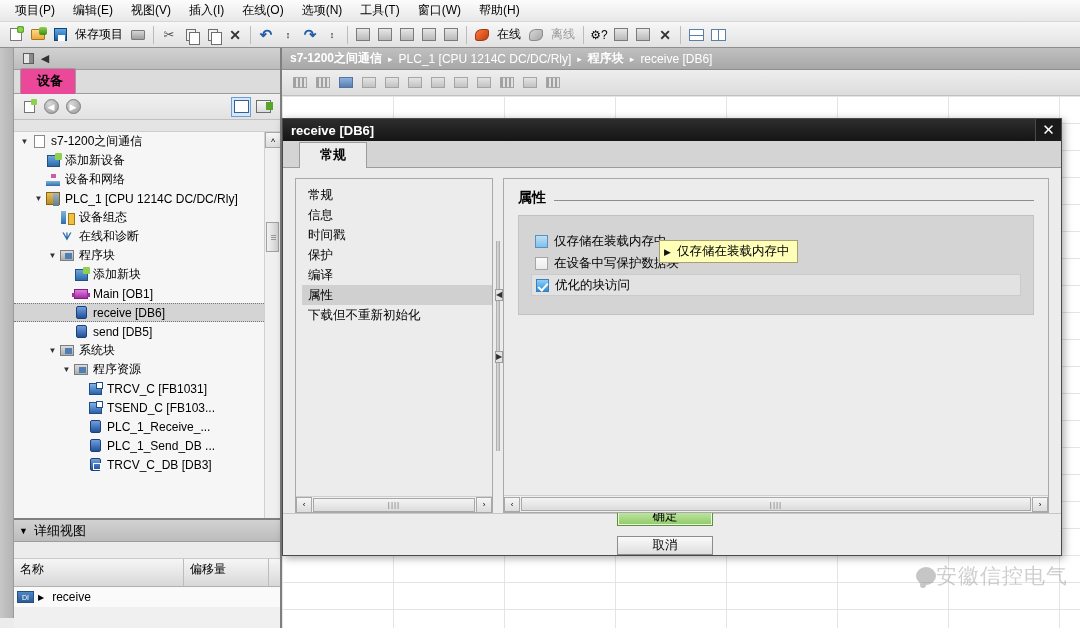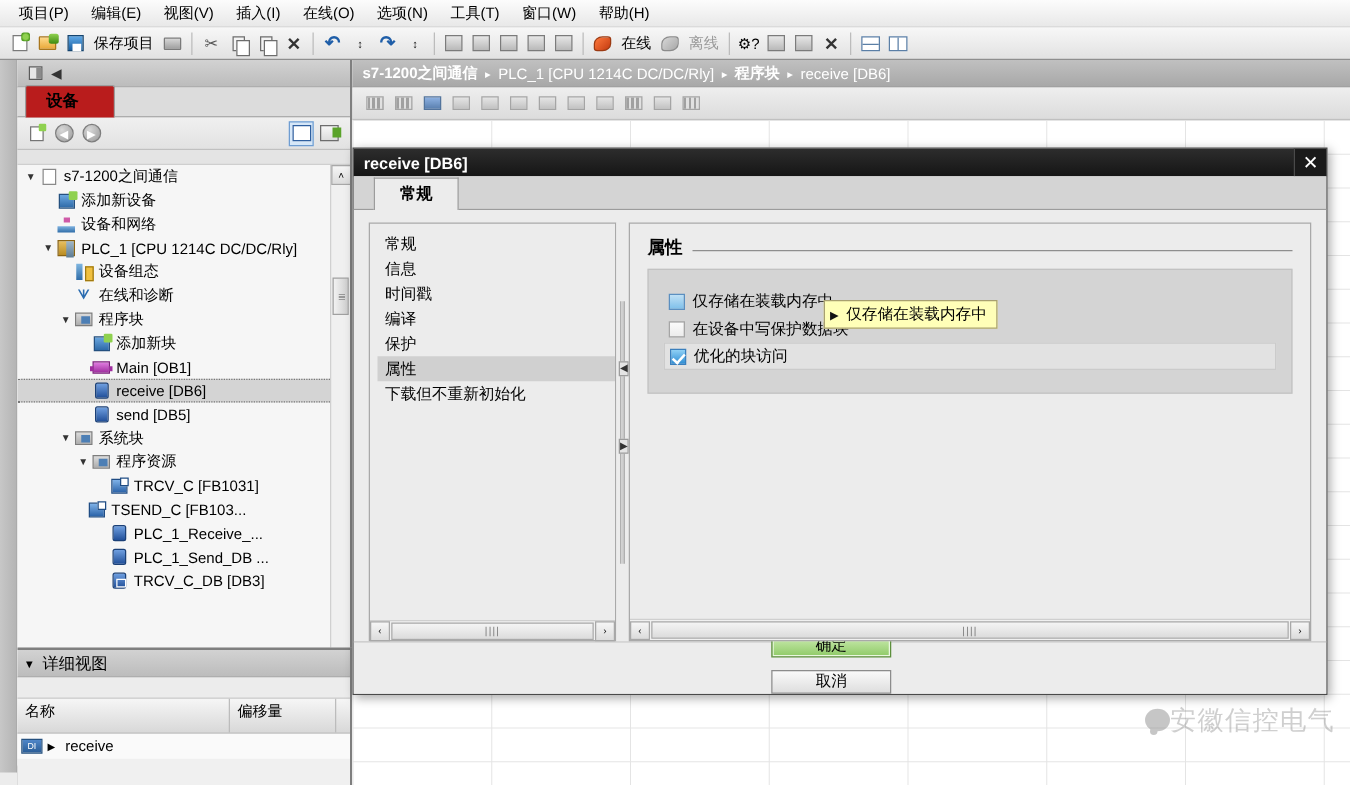--- a/index.html
+++ b/index.html
@@ -93,22 +93,22 @@
   }
   .tree-title { font-size: 13px; font-weight: bold; color: #1c1c1c; flex: 1; }
   .hdr-btn { width: 14px; height: 14px; margin-left: 3px; display:flex;align-items:center;justify-content:center; }
   .ic-pin { width: 11px; height: 11px; border: 1px solid #5b5b5b; background: #e6e6e6; position:relative; }
   .ic-pin:after { content:""; position:absolute; right:0; top:0; width:4px;height:9px;background:#8a8a8a; }
   .ic-left-arrow { font-size: 11px; color: #333; }
 
   .tree-tabs { height: 24px; background: #dcdcdc; display: flex; align-items: flex-end; padding-left: 6px;
      border-bottom: 1px solid #9d9d9d; }
   .tree-tab {
-    padding: 3px 28px 4px 16px; font-size: 13px; font-weight: bold;
-    background: #b91c1c; border: 1px solid #9d9d9d; border-bottom: none;
+    padding: 3px 12px 4px 16px; font-size: 13px; font-weight: bold;
+    background: #ec4899; border: 1px solid #9d9d9d; border-bottom: none;
     border-radius: 2px 2px 0 0; position: relative; top: 1px;
   }
 
   .tree-toolbar {
     height: 26px; background: linear-gradient(#f0f0f0,#e2e2e2);
     display: flex; align-items: center; padding: 0 5px;
     border-bottom: 1px solid #c0c0c0;
   }
   .tt-btn { width: 20px; height: 20px; display:flex;align-items:center;justify-content:center;margin-right:2px; }
   .ic-newdoc2 { width: 11px; height: 12px; border: 1px solid #757575; background: #fff; position: relative; }
@@ -611,21 +611,21 @@
             </span>
             <span class="tlabel">程序资源</span>
           </div>
           <div class="tnode" style="padding-left: 60px;">
             <span class="twist"></span>
             <span class="ticon">
               <span class="i-fb"></span>
             </span>
             <span class="tlabel">TRCV_C [FB1031]</span>
           </div>
-          <div class="tnode" style="padding-left: 42px;">
+          <div class="tnode" style="padding-left: 60px;">
             <span class="twist"></span>
             <span class="ticon">
               <span class="i-fb"></span>
             </span>
             <span class="tlabel">TSEND_C [FB103...</span>
           </div>
           <div class="tnode" style="padding-left: 60px;">
             <span class="twist"></span>
             <span class="ticon">
               <span class="i-db"></span>
@@ -757,24 +757,24 @@
             <div class="nav-item">
               <span>常规</span>
             </div>
             <div class="nav-item">
               <span>信息</span>
             </div>
             <div class="nav-item">
               <span>时间戳</span>
             </div>
             <div class="nav-item">
+              <span>保护</span>
+            </div>
+            <div class="nav-item">
               <span>编译</span>
-            </div>
-            <div class="nav-item">
-              <span>保护</span>
             </div>
             <div class="nav-item selected">
               <span>属性</span>
             </div>
             <div class="nav-item">
               <span>下载但不重新初始化</span>
             </div>
           </div>
         <div class="nav-hscroll">
           <div class="sc-arrow">‹</div>

